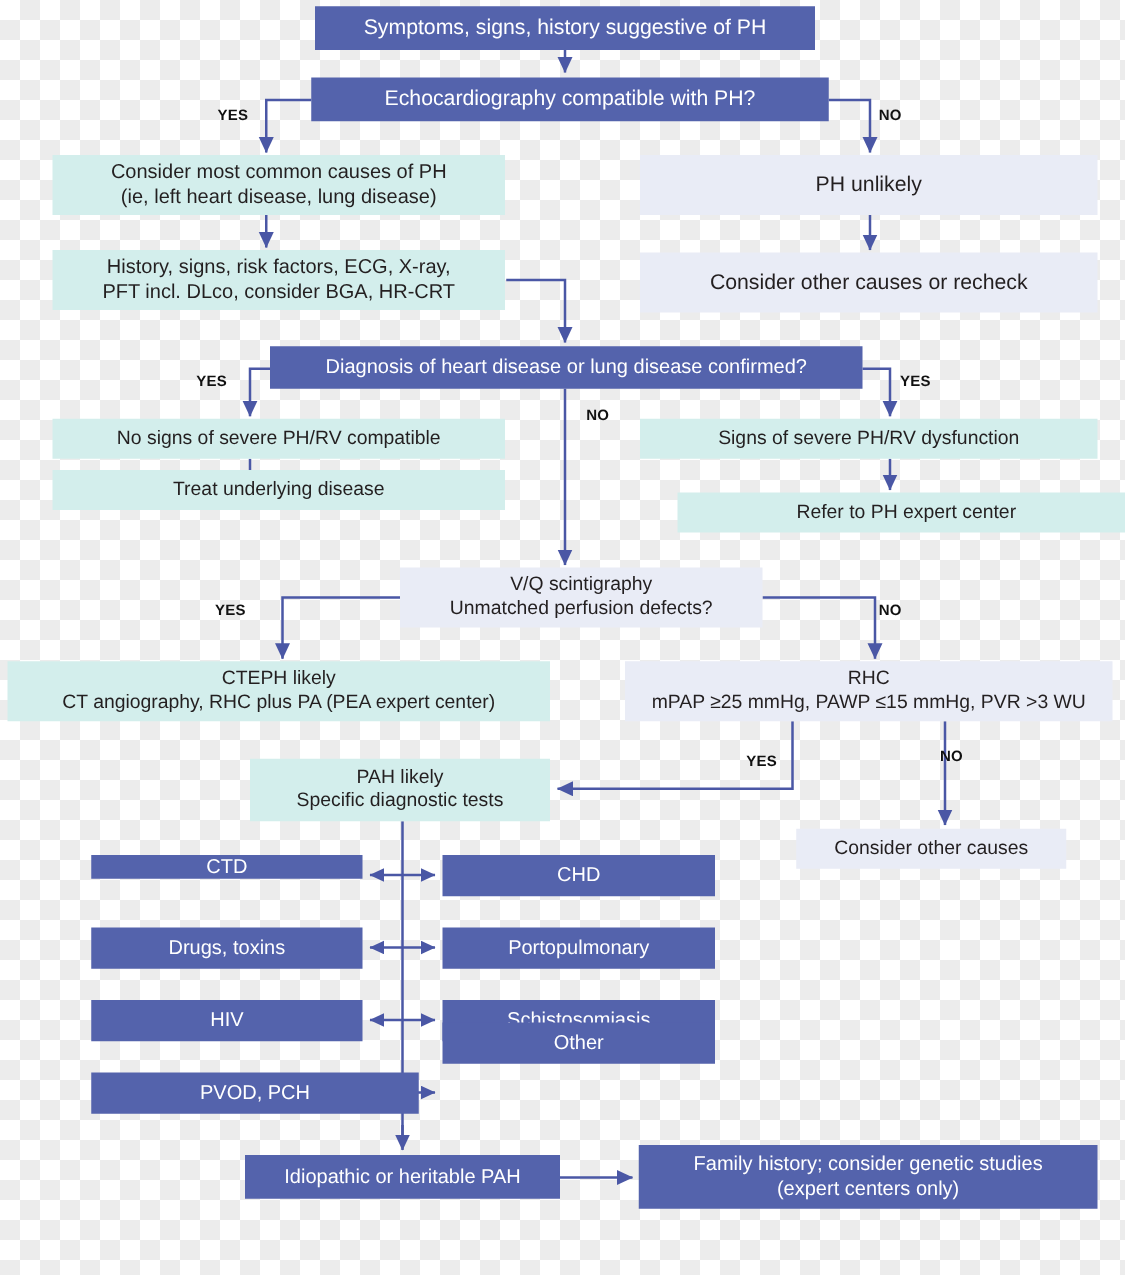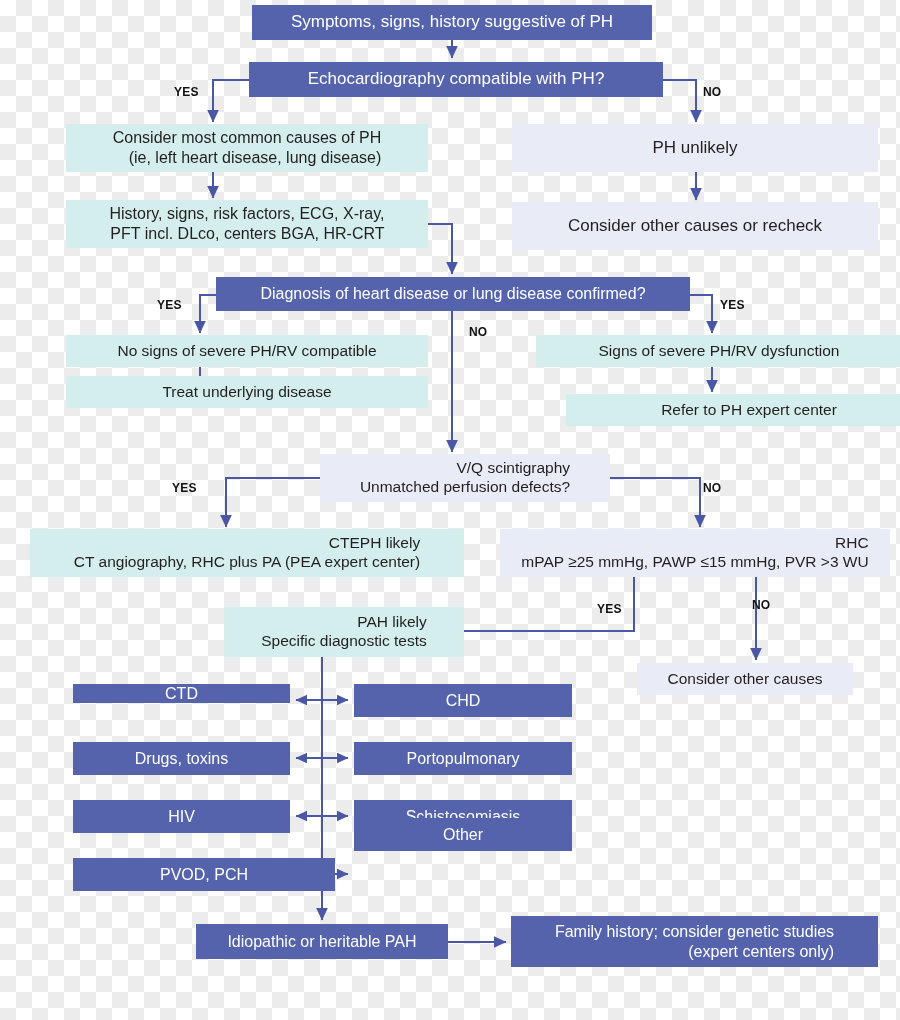--- a/index.html
+++ b/index.html
@@ -18,27 +18,27 @@
       linear-gradient(45deg,#ececec 25%,transparent 25%,transparent 75%,#ececec 75%);
     background-size:32px 32px;
     background-position:0 0,16px 16px;
     background-color:#ffffff;
   }
   .box{
     position:absolute;
     display:flex;
     align-items:center;
     justify-content:center;
-    text-align:right;
+    text-align:center;
     box-sizing:border-box;
     line-height:1.22;
     white-space:pre-line;
   }
   .blue{ background:#5463ac; color:#ffffff; }
-  .teal{ background:#d3eeec; color:#231f20;margin-left:24px; }
+  .teal{ background:#d3eeec; color:#231f20; }
   .lav { background:#e9ecf6; color:#231f20; }
   .f15{ font-size:15.5px; }
   .f16{ font-size:16px; }
   .f17{ font-size:17px; }
   .yn{
     position:absolute;
     font-weight:bold;
     font-size:12px;
     color:#111111;
     letter-spacing:0.2px;
@@ -119,21 +119,21 @@
 
   <span class="yn" style="left:174px;top:85px;">YES</span>
   <span class="yn" style="left:703px;top:85px;">NO</span>
 
   <div class="box teal f16" style="left:42px;top:124px;width:362px;height:48px;">Consider most common causes of PH
 (ie, left heart disease, lung disease)</div>
 
   <div class="box teal f16" style="left:42px;top:200px;width:362px;height:48px;">
     <div style="white-space:normal;">
       <span>History, signs, risk factors, ECG, X-ray,</span><br>
-      <span>PFT incl. DL</span><span class="sub">co</span><span>, centers BGA, HR-CRT</span>
+      <span>PFT incl. DL</span><span class="sub">co</span><span>, consider BGA, HR-CRT</span>
     </div>
   </div>
 
   <div class="box lav f17" style="left:512px;top:124px;width:366px;height:48px;">PH unlikely</div>
 
   <div class="box lav f17" style="left:512px;top:202px;width:366px;height:48px;">Consider other causes or recheck</div>
 
   <div class="box blue f16" style="left:216px;top:277px;width:474px;height:34px;">Diagnosis of heart disease or lung disease confirmed?</div>
 
   <span class="yn" style="left:157px;top:298px;">YES</span>

